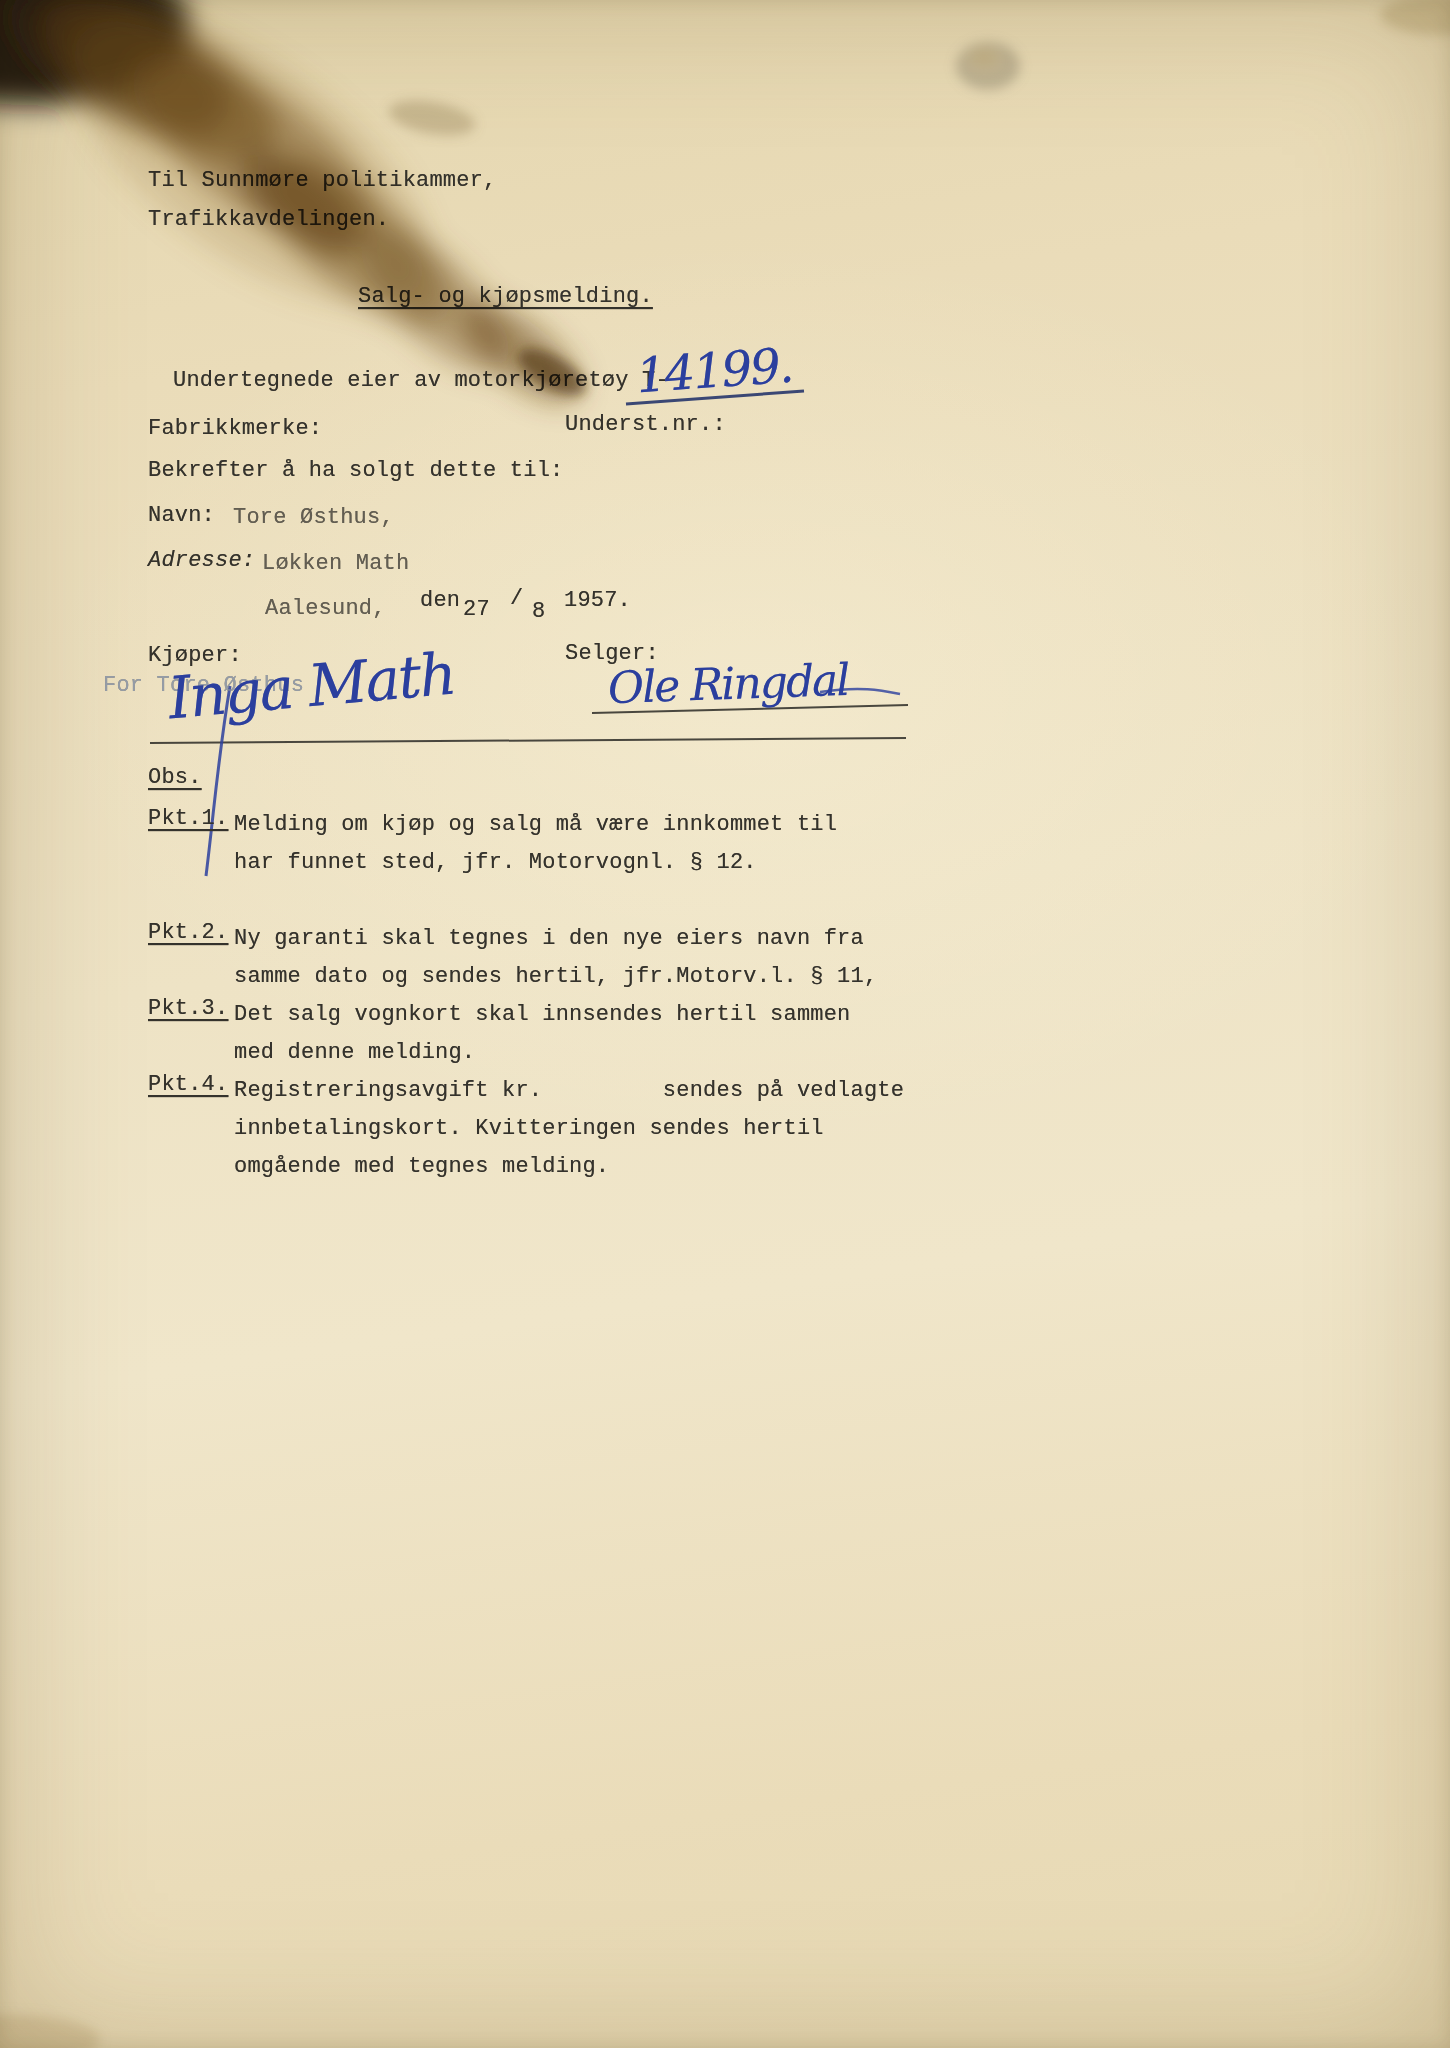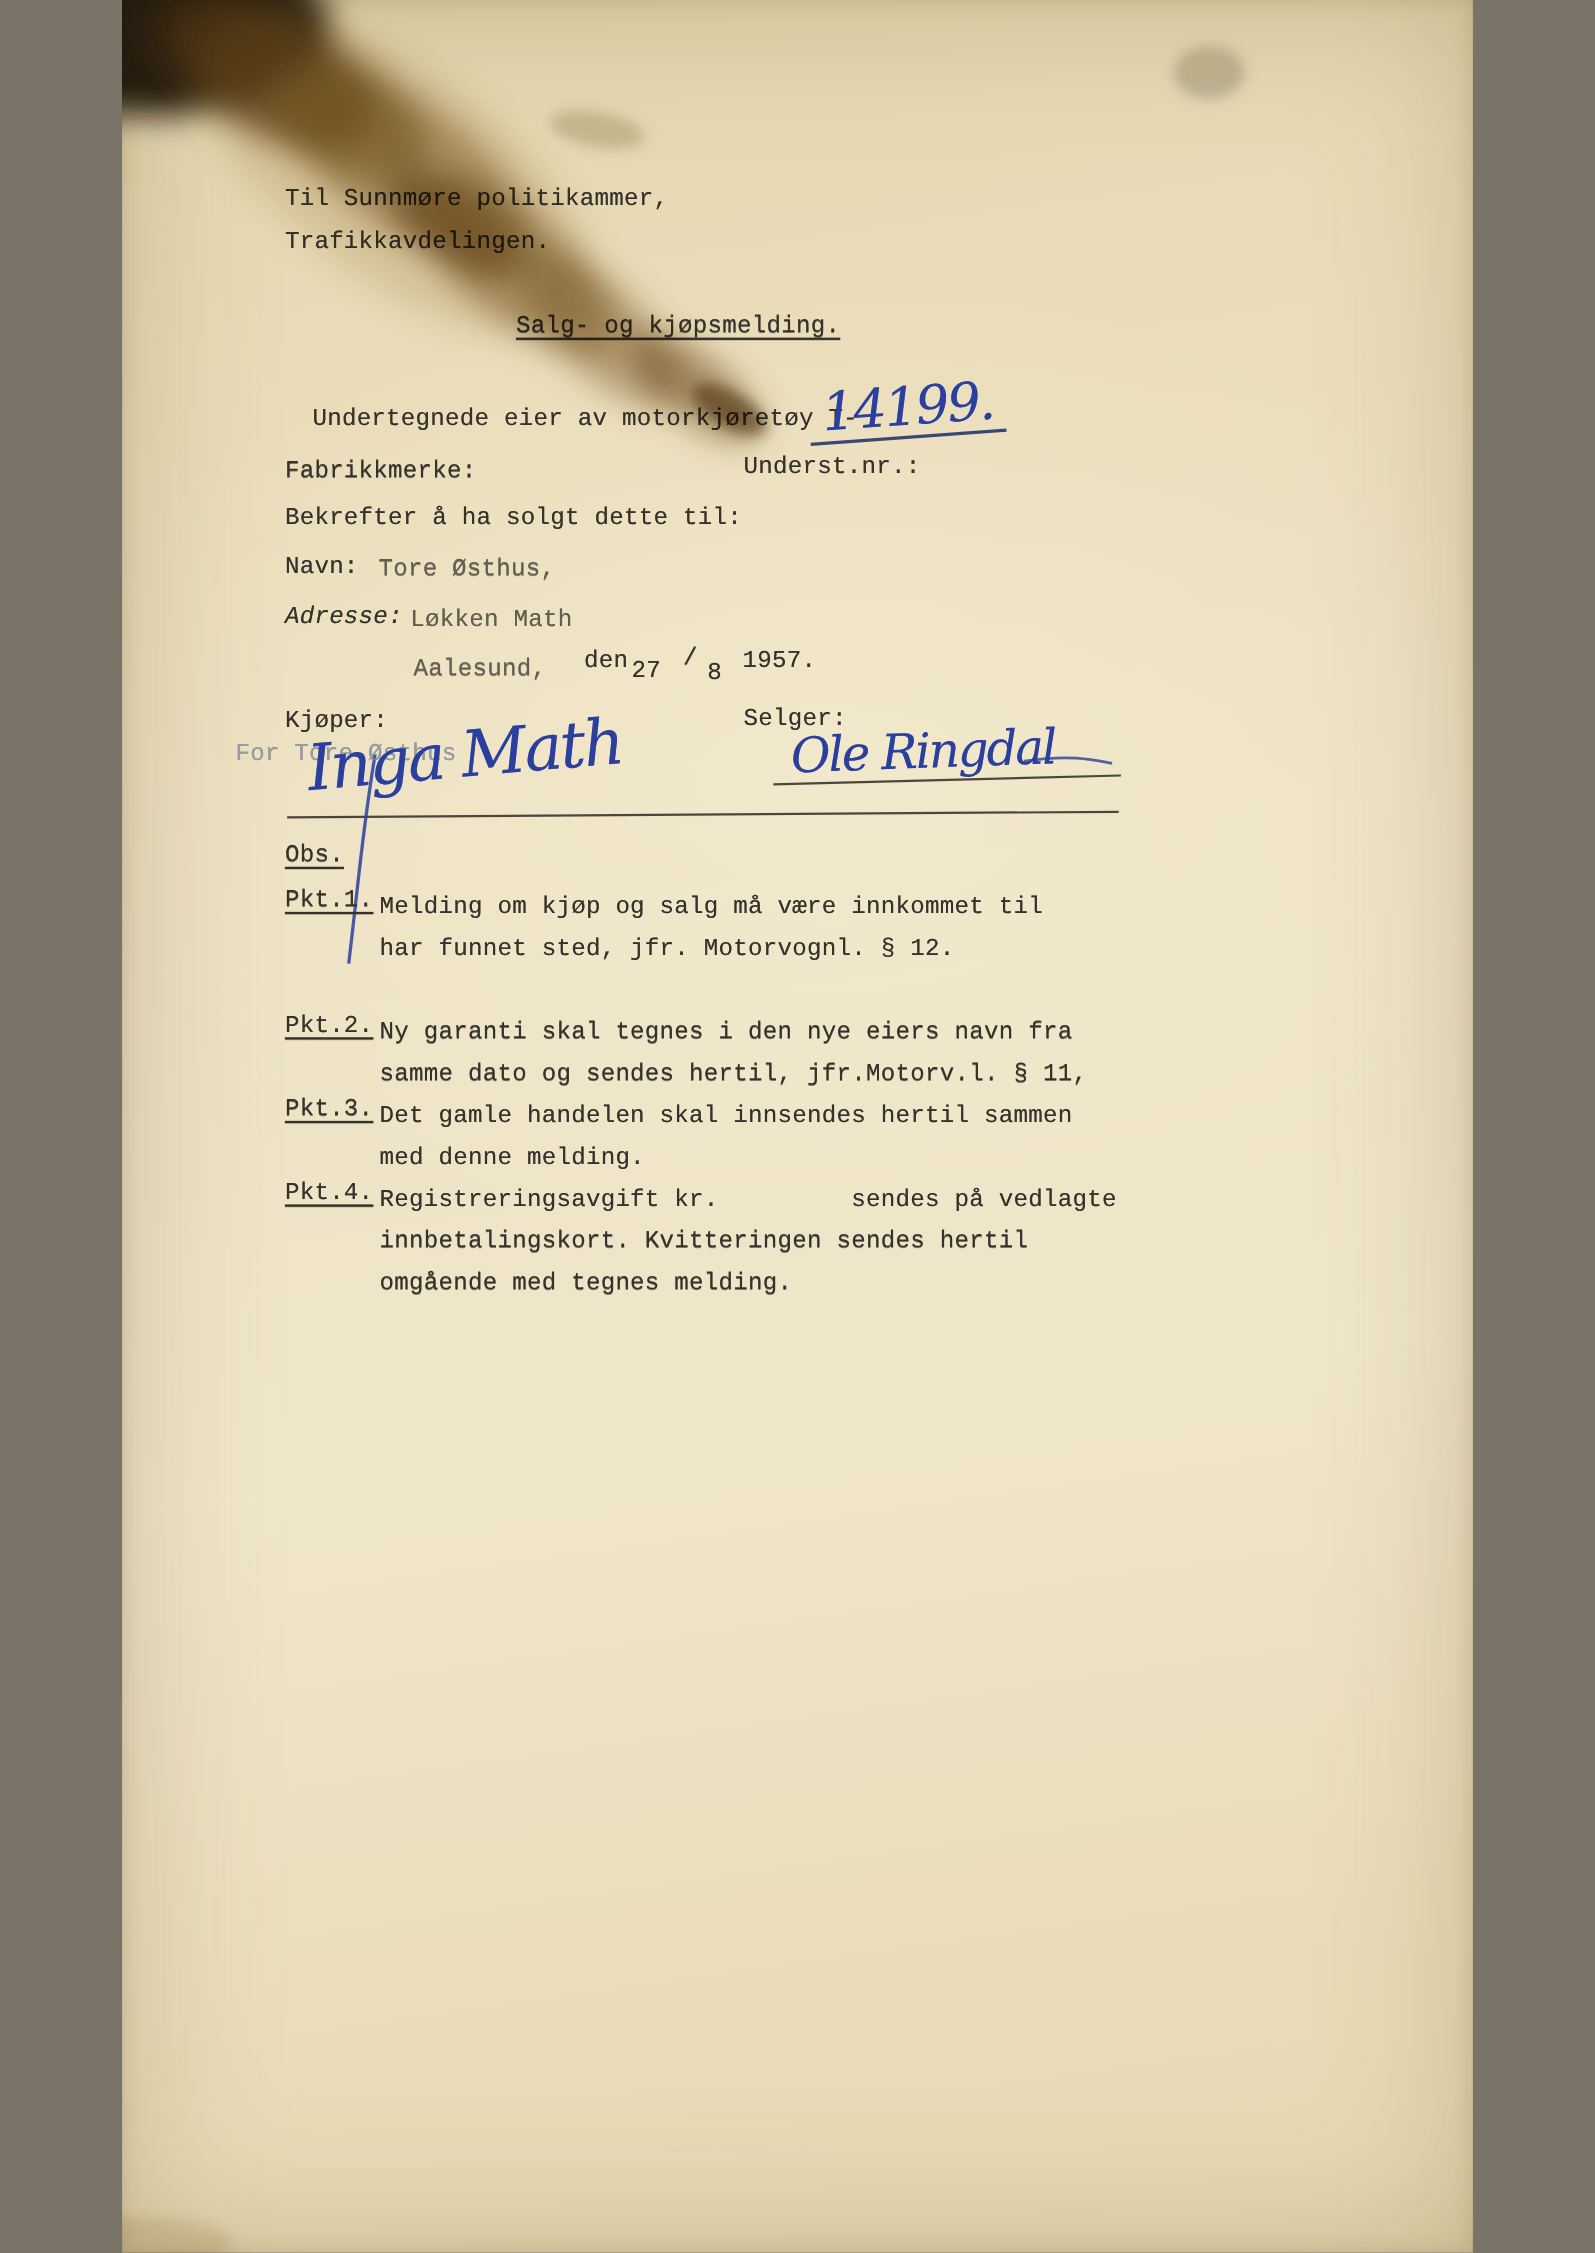--- a/index.html
+++ b/index.html
@@ -1,18 +1,18 @@
 <!DOCTYPE html>
 <html><head>
 <meta charset="utf-8">
 <style>
   html,body{margin:0;padding:0;background:#7a7468;}
   .paper{
     position:relative;
-    width:1228px;height:2048px;
+    width:1450px;height:2048px;
     margin:0 auto;
     overflow:hidden;
     background:
       radial-gradient(1100px 700px at 52% 34%, rgba(255,250,228,0.30), rgba(255,250,228,0) 65%),
       linear-gradient(172deg, #e4d6ae 0%, #eadcb9 18%, #eee3c5 45%, #f0e6ca 62%, #eadcb9 85%, #e6d8b2 100%);
     box-shadow: inset 0 0 140px rgba(120,95,45,.28), inset 0 0 18px rgba(90,70,30,.18);
     font-family:"Liberation Mono","DejaVu Sans Mono",monospace;
   }
   .abs{position:absolute;}
   .tw{
@@ -105,21 +105,21 @@
     <span class="tw ul plabel">Pkt.2.</span>
     <div class="plines">
       <div class="tw pline">Ny garanti skal tegnes i den nye eiers navn fra</div>
       <div class="tw pline">samme dato og sendes hertil, jfr.Motorv.l. § 11,</div>
     </div>
   </div>
 
   <div class="point txt" style="top:996px;">
     <span class="tw ul plabel">Pkt.3.</span>
     <div class="plines">
-      <div class="tw pline">Det gamle handelen skal innsendes hertil sammen</div>
+      <div class="tw pline">Det salg vognkort skal innsendes hertil sammen</div>
       <div class="tw pline">med denne melding.</div>
     </div>
   </div>
 
   <div class="point txt" style="top:1072px;">
     <span class="tw ul plabel">Pkt.4.</span>
     <div class="plines">
       <div class="tw pline">Registreringsavgift kr.         sendes på vedlagte</div>
       <div class="tw pline">innbetalingskort. Kvitteringen sendes hertil</div>
       <div class="tw pline">omgående med tegnes melding.</div>

